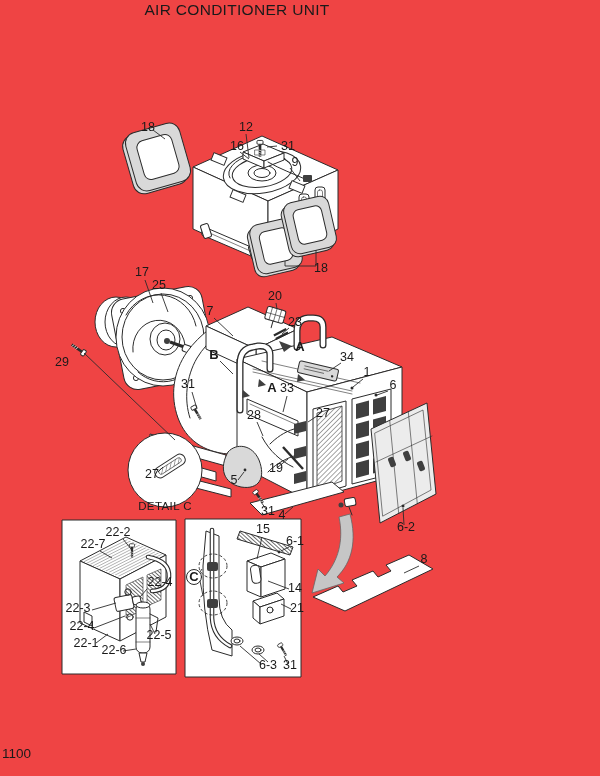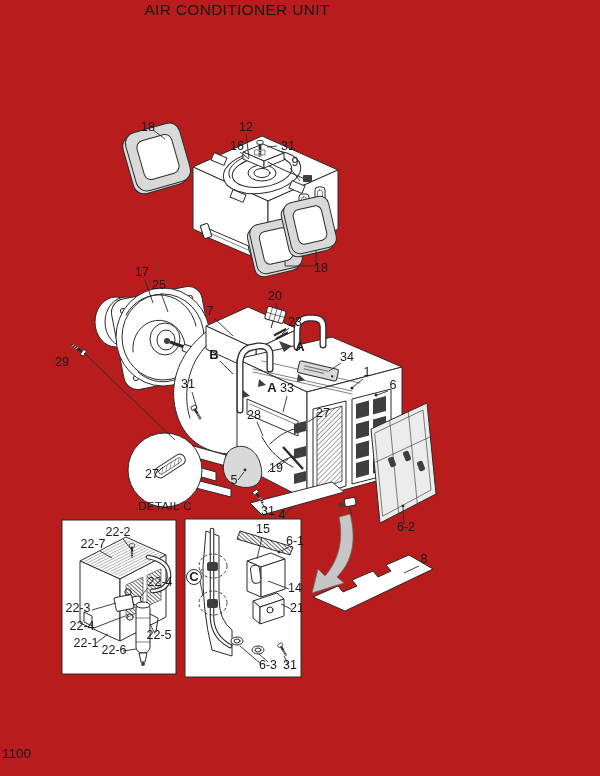--- a/index.html
+++ b/index.html
@@ -1,16 +1,16 @@
 <!DOCTYPE html>
 <html><head>
 <meta charset="utf-8">
 <style>
   html,body{margin:0;padding:0;background:#fff;}
-  #page{position:relative;width:600px;height:776px;background:#b91c1c;overflow:hidden;}
+  #page{position:relative;width:600px;height:776px;background:#ef4444;overflow:hidden;}
   svg text{font-family:"Liberation Sans",sans-serif;fill:#1a1a1a;}
   .title{font-size:15.5px;text-anchor:middle;letter-spacing:.3px;}
   .callout{font-size:12.5px;text-anchor:middle;}
   .marker{font-size:13px;font-weight:bold;text-anchor:middle;}
   .caption{font-size:11.5px;text-anchor:middle;letter-spacing:.4px;}
   .pageno{font-size:13.5px;}
   .ln{fill:none;stroke:#2b2b2b;stroke-width:1;stroke-linejoin:round;stroke-linecap:round;}
   .thin{stroke-width:.6;}
   .fw{fill:#fff;stroke:#2b2b2b;stroke-width:1;stroke-linejoin:round;}
   .fg{fill:#d9d9d9;stroke:#2b2b2b;stroke-width:1;stroke-linejoin:round;}

